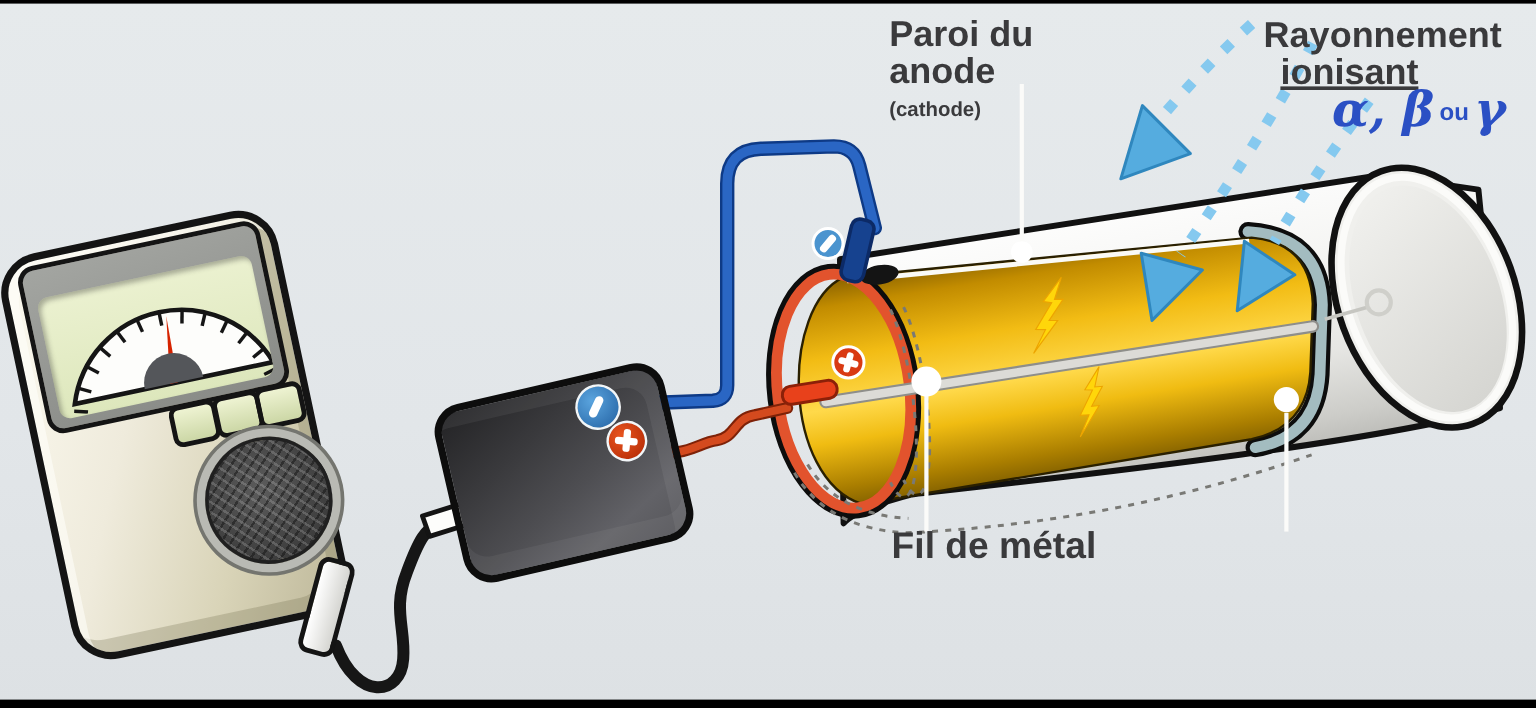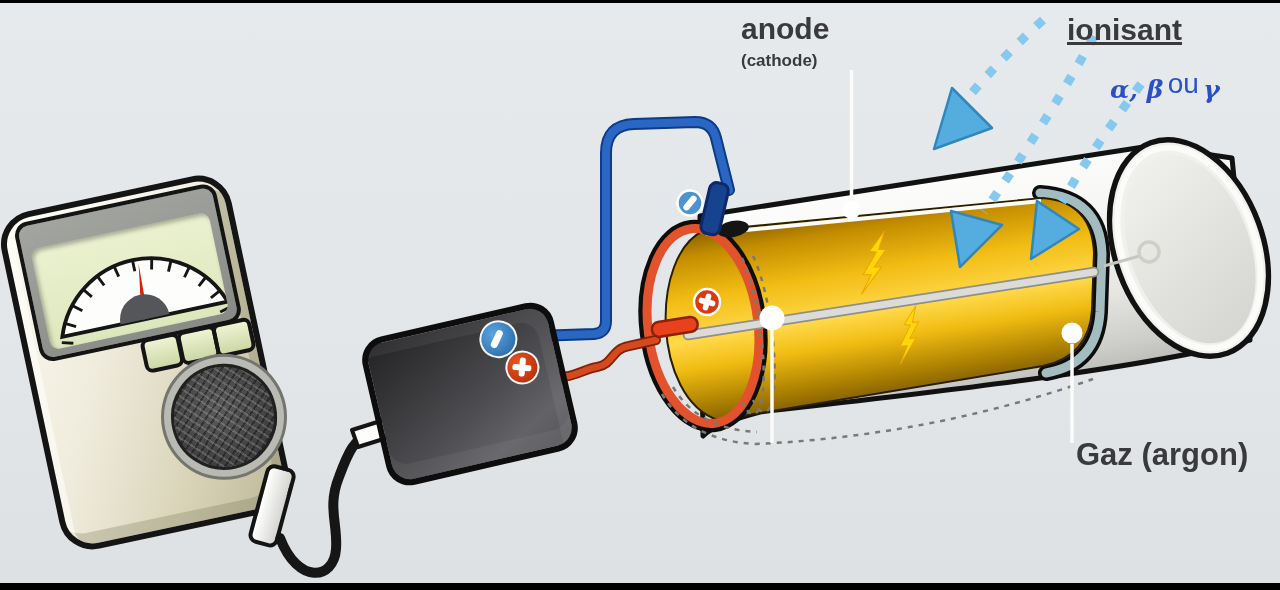--- a/index.html
+++ b/index.html
@@ -12,22 +12,22 @@
   #scene{position:absolute;left:0;top:0;}
 
   
   .lbl{position:absolute;font-weight:bold;color:#3a3a3c;line-height:1.04;white-space:nowrap;}
   .lbl .main{font-size:30px;}
   .lbl .sub{font-size:17px;margin-top:8px;}
   #lbl-paroi{left:741px;top:13px;}
   #lbl-ray{left:1053px;top:14px;}
   #lbl-ray .ind{margin-left:14px;text-decoration:underline;}
   #lbl-greek{position:absolute;left:1110px;top:68px;color:#2b50c4;white-space:nowrap;}
-  #lbl-greek .gk{font-family:"DejaVu Serif",serif;font-style:italic;font-weight:bold;font-size:25px;}
-  #lbl-greek .ou{font-family:"Liberation Sans",sans-serif;font-weight:normal;font-size:28px;vertical-align:5px;}
+  #lbl-greek .gk{font-family:"DejaVu Serif",serif;font-style:italic;font-weight:bold;font-size:40px;}
+  #lbl-greek .ou{font-family:"Liberation Sans",sans-serif;font-weight:bold;font-size:20px;vertical-align:5px;}
   #lbl-fil{left:743px;top:439px;}
   #lbl-fil .main,#lbl-gaz .main{font-size:31px;}
   #lbl-gaz{left:1076px;top:439px;}
 
   
   #meter{position:absolute;left:28px;top:190px;width:235px;height:345px;
          transform:rotate(-12deg);transform-origin:50% 50%;}
   #meter-body{position:absolute;inset:0;border:6px solid #141414;border-radius:34px;
       background:linear-gradient(115deg,#fcfaf0 0%,#efebdc 38%,#d9d4b8 70%,#bcb698 100%);
       box-shadow:inset 7px 9px 0 rgba(255,255,252,.55), inset -9px -12px 0 rgba(115,110,80,.28);}
@@ -240,34 +240,34 @@
     <div id="term-neg" class="term">
       <div class="minus"></div>
     </div>
     <div id="term-pos" class="term">
       <div class="ph"></div>
       <div class="pv"></div>
     </div>
   </div>
 
   <div id="lbl-paroi" class="lbl">
+    <div class="main">Paroi du</div>
     <div class="main">anode</div>
     <div class="sub">(cathode)</div>
   </div>
 
   <div id="lbl-ray" class="lbl">
+    <div class="main">Rayonnement</div>
     <div class="main ind">ionisant</div>
   </div>
   <div id="lbl-greek">
     <span class="gk">α, β</span>
     <span class="ou">ou</span>
     <span class="gk">γ</span>
   </div>
 
   <div id="lbl-fil" class="lbl">
-  </div>
-
-  <div id="lbl-gaz" class="lbl">
-    <div class="main">Gaz (argon)</div>
-  </div>
+    <div class="main">Fil de métal</div>
+  </div>
+
 
   <div id="bar-bottom" class="bar"></div>
 </div>
 
 </body></html>

